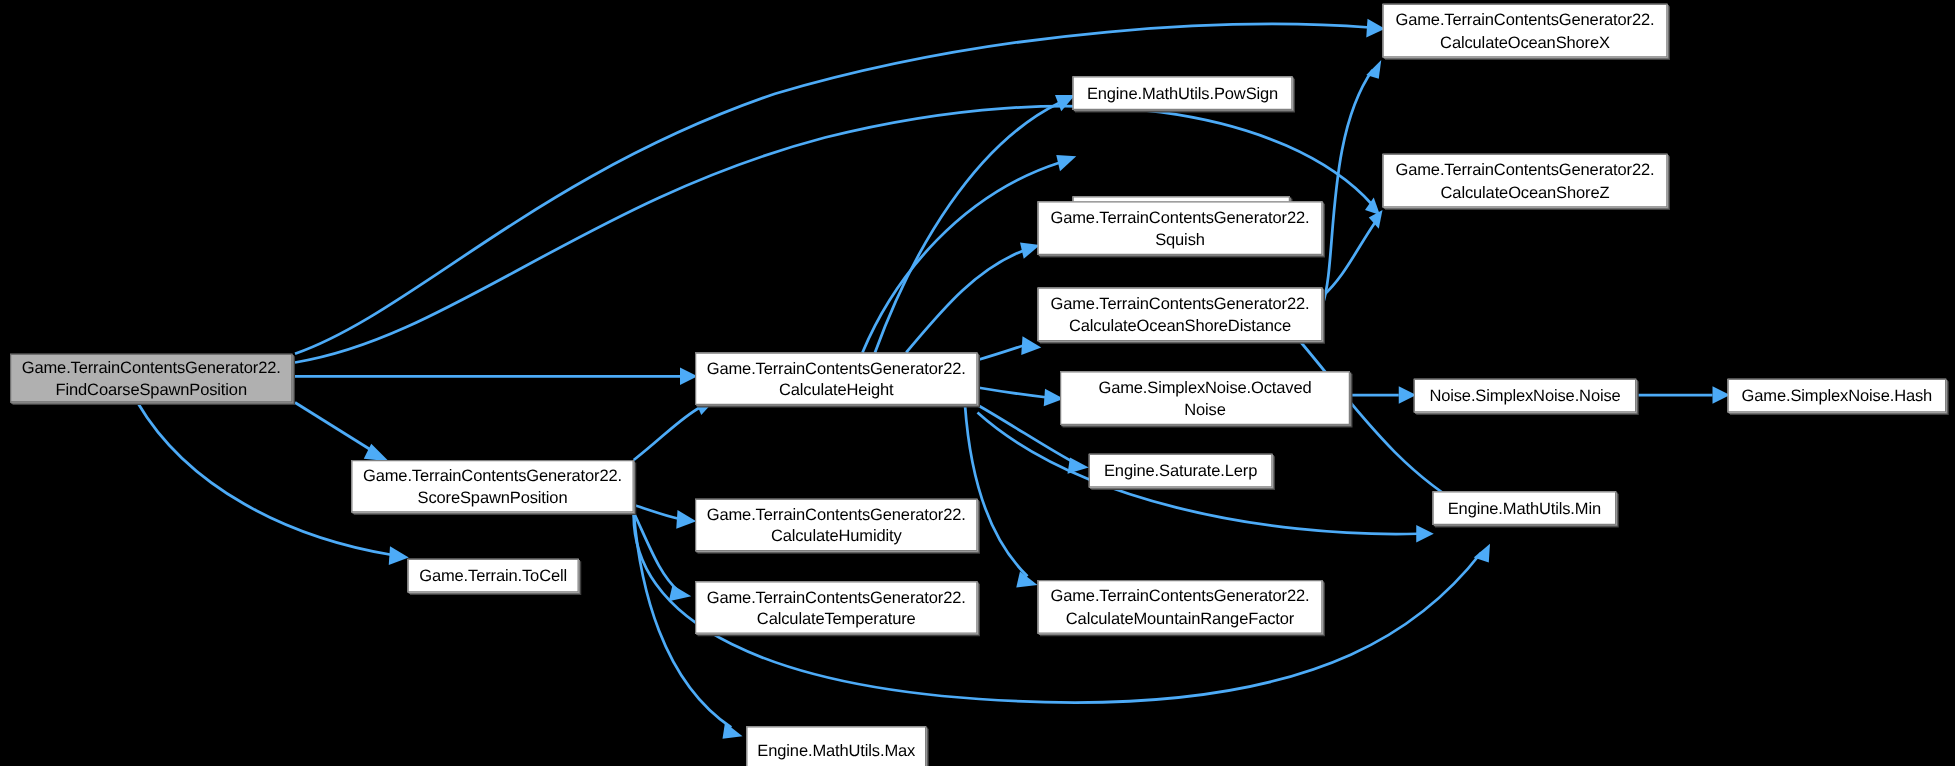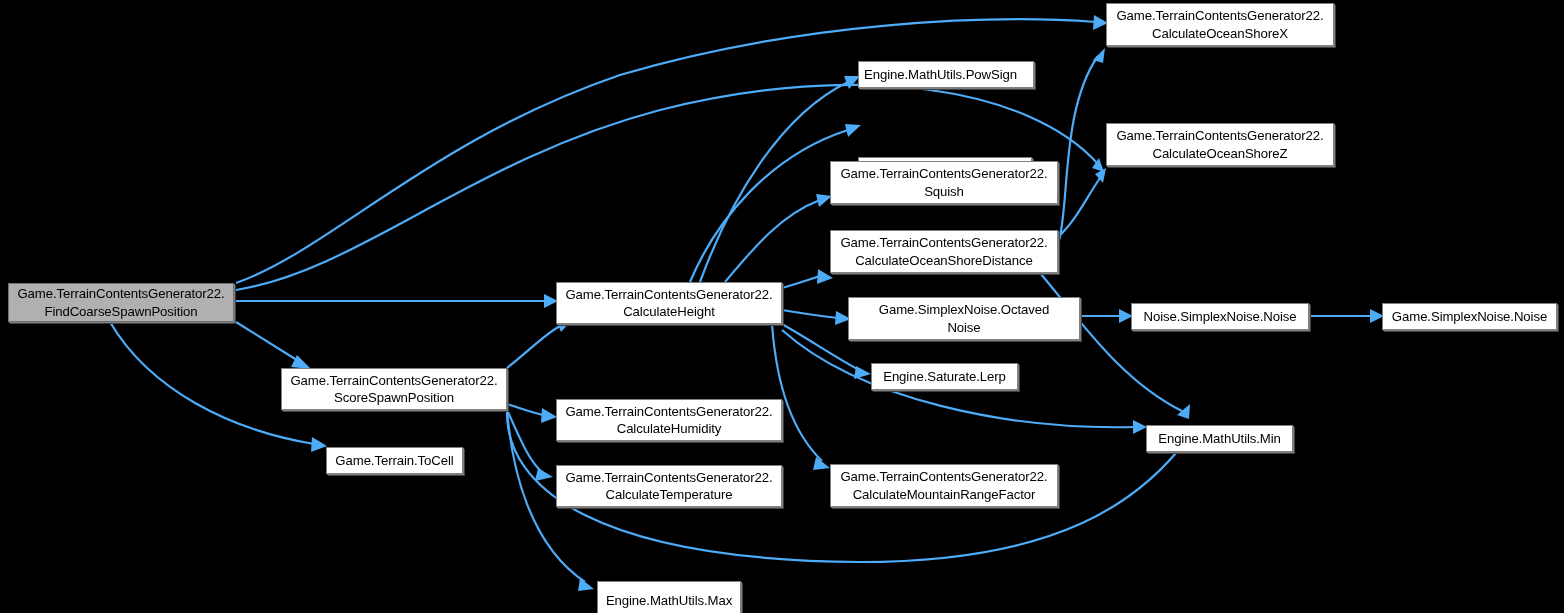--- a/index.html
+++ b/index.html
@@ -207,21 +207,21 @@
 
   <div class="node-box" style="left:556px; top:465px; width:226px; height:42px;">
     <span class="node-label">Game.TerrainContentsGenerator22.
 CalculateTemperature</span>
   </div>
 
   <div class="node-box" style="left:597px; top:581px; width:144px; height:40px;">
     <span class="node-label">Engine.MathUtils.Max</span>
   </div>
 
-  <div class="node-box" style="left:858px; top:61px; width:176px; height:27px;justify-content:flex-end;">
+  <div class="node-box" style="left:858px; top:61px; width:176px; height:27px;">
     <span class="node-label">Engine.MathUtils.PowSign</span>
   </div>
 
   <div class="node-box" style="left:858px; top:111px; width:174px; height:27px;margin-top:46px;">
     <span class="node-label">Engine.MathUtils.Saturate</span>
   </div>
 
   <div class="node-box" style="left:830px; top:161px; width:228px; height:43px;">
     <span class="node-label">Game.TerrainContentsGenerator22.
 Squish</span>
@@ -253,21 +253,21 @@
 
   <div class="node-box" style="left:1106px; top:123px; width:228px; height:43px;">
     <span class="node-label">Game.TerrainContentsGenerator22.
 CalculateOceanShoreZ</span>
   </div>
 
   <div class="node-box" style="left:1131px; top:303px; width:178px; height:27px;">
     <span class="node-label">Noise.SimplexNoise.Noise</span>
   </div>
 
-  <div class="node-box" style="left:1146px; top:425px; width:147px; height:27px;">
+  <div class="node-box" style="left:1146px; top:393px; width:147px; height:27px;">
     <span class="node-label">Engine.MathUtils.Min</span>
   </div>
 
   <div class="node-box" style="left:1382px; top:303px; width:175px; height:27px;">
-    <span class="node-label">Game.SimplexNoise.Noise</span>
+    <span class="node-label">Game.SimplexNoise.Hash</span>
   </div>
 
 </div>
 
 </body></html>

